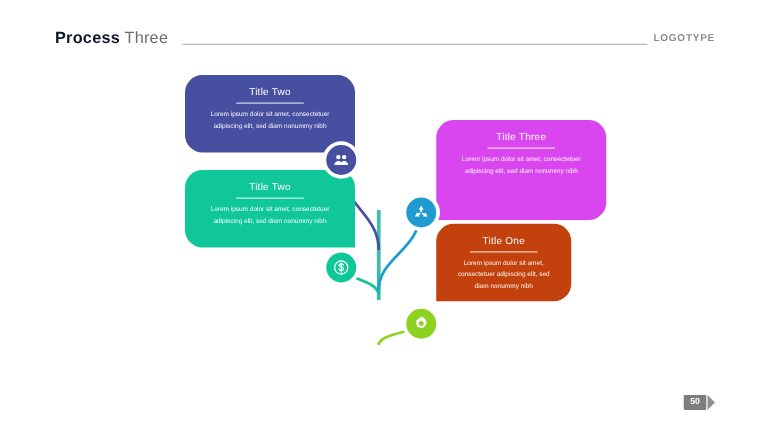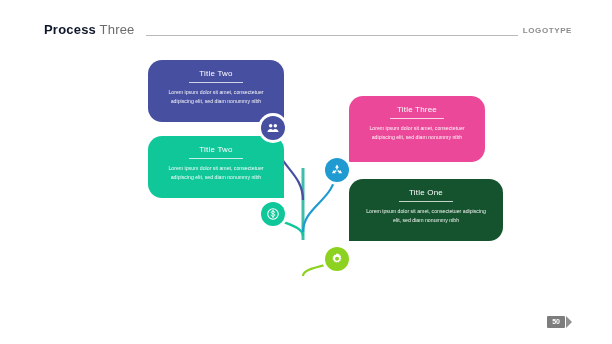--- a/index.html
+++ b/index.html
@@ -77,22 +77,22 @@
     font-size:5.2px;
     line-height:1.75;
     text-align:center;
     padding:0 14px;
     color:rgba(255,255,255,.95);
   }
 
   
   .b1{left:148px;top:60px;width:136px;height:62px;background:#474fa0;border-bottom-right-radius:0;}
   .b2{left:148px;top:136px;width:136px;height:62px;background:#10c79a;border-bottom-right-radius:0;}
-  .b3{left:349px;top:96px;width:136px;height:66px;background:#ec4899;border-bottom-left-radius:0;}
-  .b4{left:349px;top:179px;width:154px;height:62px;background:#14532d;border-bottom-left-radius:0;}
+  .b3{left:349px;top:96px;width:136px;height:80px;background:#d946ef;border-bottom-left-radius:0;}
+  .b4{left:349px;top:179px;width:108px;height:62px;background:#c2410c;border-bottom-left-radius:0;}
 
   
   .icon-node{
     position:absolute;
     width:30px;height:30px;border-radius:50%;
     background:#ffffff;
     display:flex;align-items:center;justify-content:center;
     box-sizing:border-box;
   }
   .icon-node .disc{

